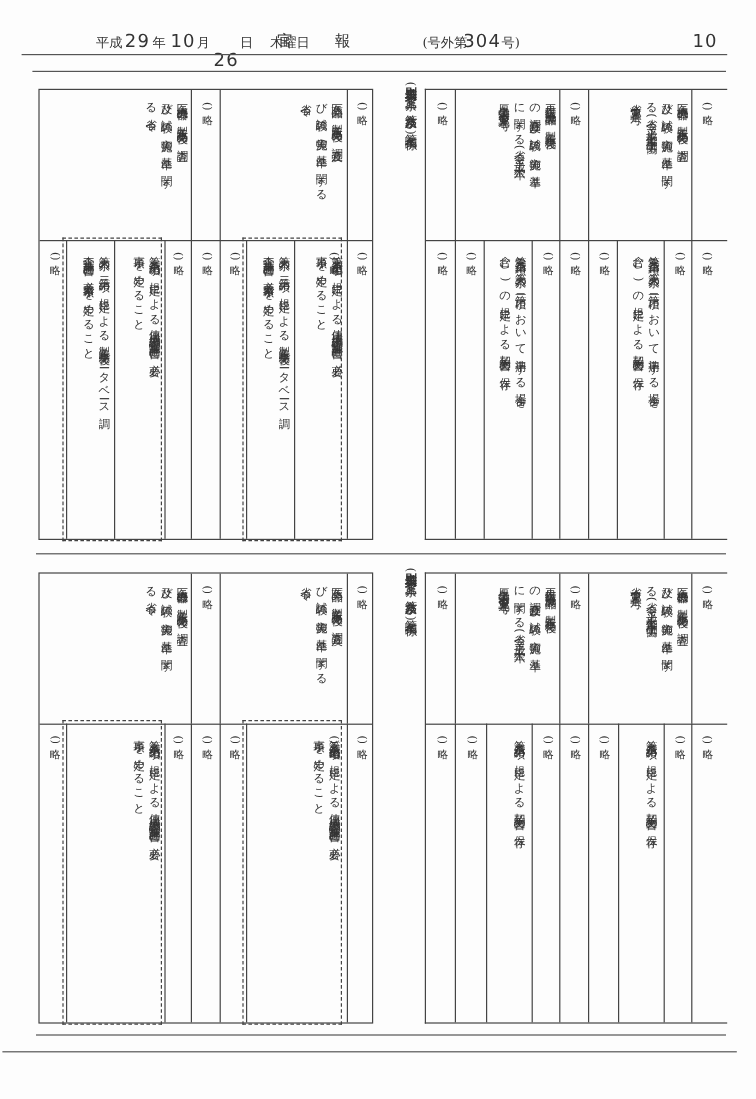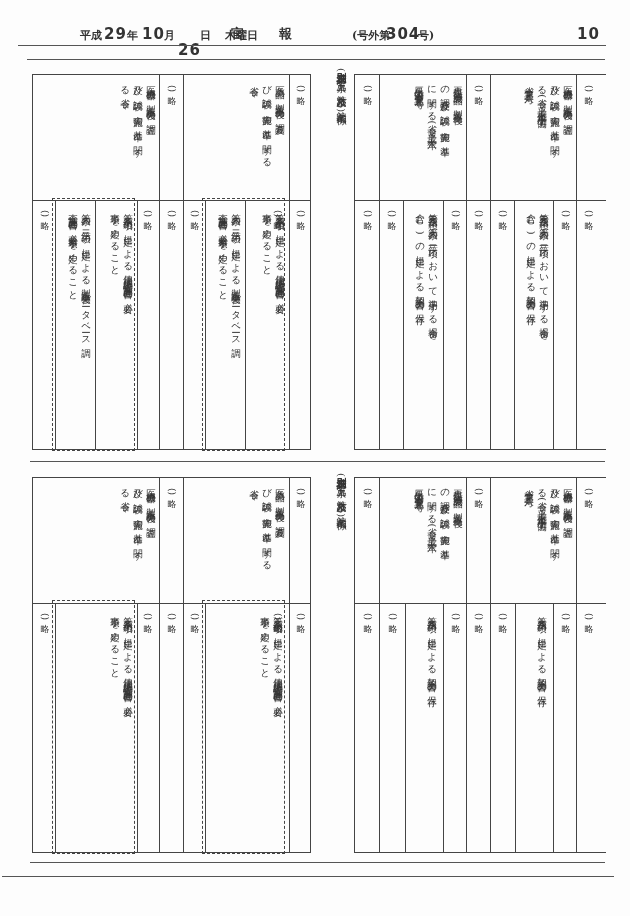--- a/index.html
+++ b/index.html
@@ -1,20 +1,20 @@
 <!DOCTYPE html>
 <html><head>
 <meta charset="utf-8">
 <style>
   html, body { margin:0; padding:0; background:#fdfdfd; }
   body { width:630px; height:916px; position:relative; overflow:hidden;
          font-family:"DejaVu Serif", serif; color:#333; }
   .hline { position:absolute; height:0; border-top:1.5px solid #555; }
   .header { position:absolute; top:26px; left:0; width:630px; height:20px; font-size:11px; }
-  .header span { position:absolute; top:0; white-space:nowrap;font-weight:bold; }
+  .header span { position:absolute; top:0; white-space:nowrap; }
   .big { font-family:"DejaVu Sans", sans-serif; font-size:15px; letter-spacing:1px; }
   .table { position:absolute; border:1px solid #444; box-sizing:border-box; }
   .vl { position:absolute; top:0; bottom:0; border-left:1px solid #444; }
   .hl { position:absolute; left:0; right:0; border-top:1px solid #444; }
   .cell { position:absolute; box-sizing:border-box; }
   .vtext { writing-mode:vertical-rl; font-size:9.5px; line-height:13px;
            letter-spacing:1.5px; white-space:pre-wrap; color:#333; }
   .ryaku { writing-mode:vertical-rl; font-size:9px; letter-spacing:0; color:#333; }
   .dash { position:absolute; border:1.2px dashed #444; box-sizing:border-box; }
   .sidebar-label { position:absolute; writing-mode:vertical-rl; font-size:10px;

